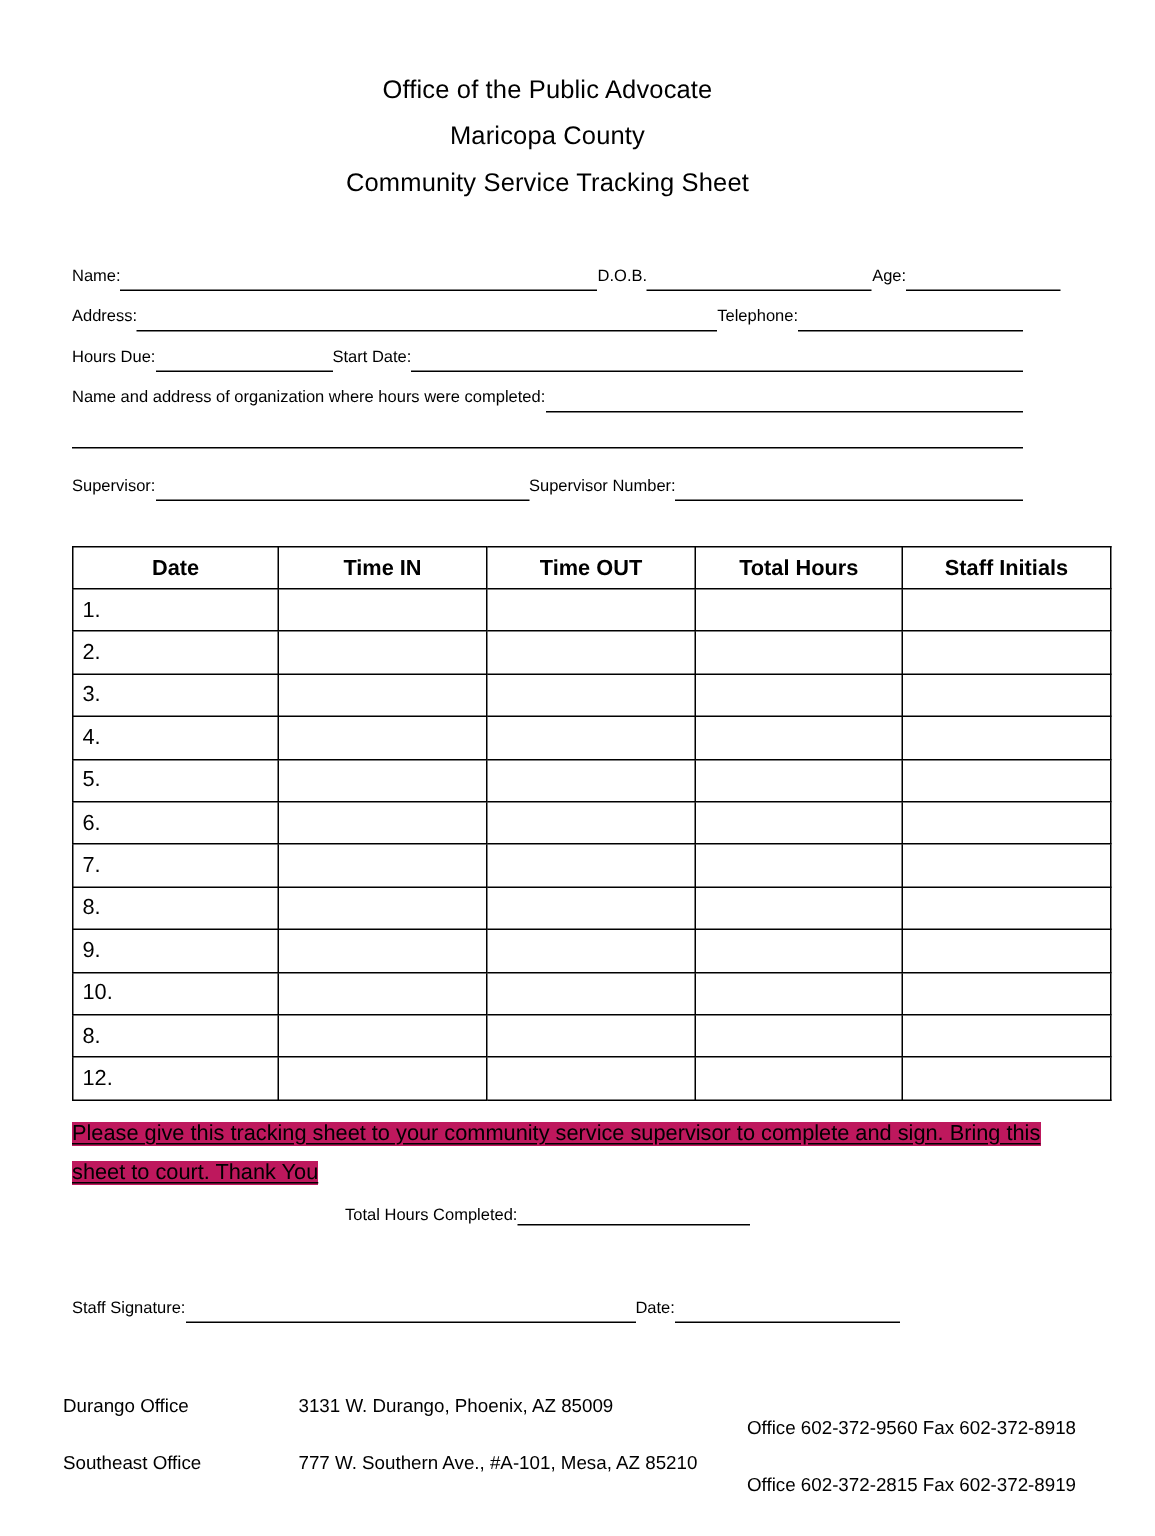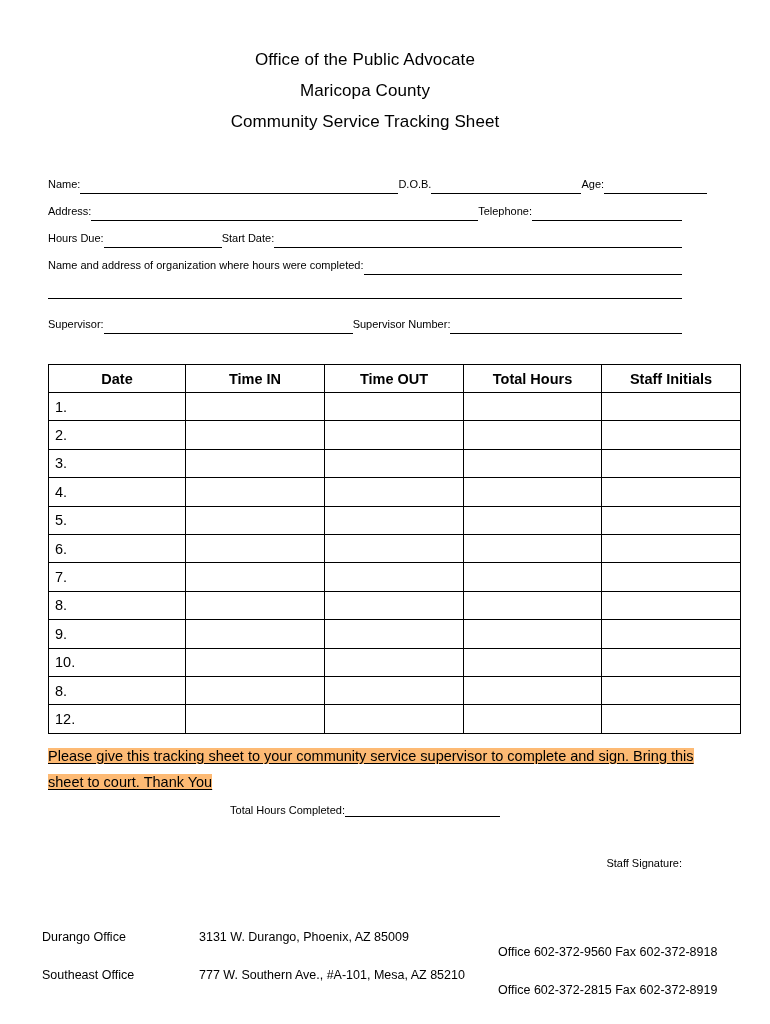--- a/index.html
+++ b/index.html
@@ -97,41 +97,40 @@
   .col-initial { width: 139px; }
 
   
   .notice {
     margin-top: 9px;
     width: 680px;
     font-size: 14.5px;
     line-height: 26px;
   }
   .notice span {
-    background: #fdba74;
+    background: #be185d;
     text-decoration: underline;
     text-underline-offset: 2px;
     box-decoration-break: clone;
     -webkit-box-decoration-break: clone;
   }
 
   
   .totals-row {
     display: flex;
     justify-content: center;
     align-items: flex-end;
     font-size: 11px;
     height: 22px;
   }
   .totals-row .rule { flex: 0 0 155px; }
 
   
   .sig-row {
     margin-top: 38px;
-    flex-direction: column;
   }
 
   
   .footer {
     position: absolute;
     left: 42px;
     top: 926px;
     width: 692px;
     font-size: 12.5px;
     line-height: 23px;

